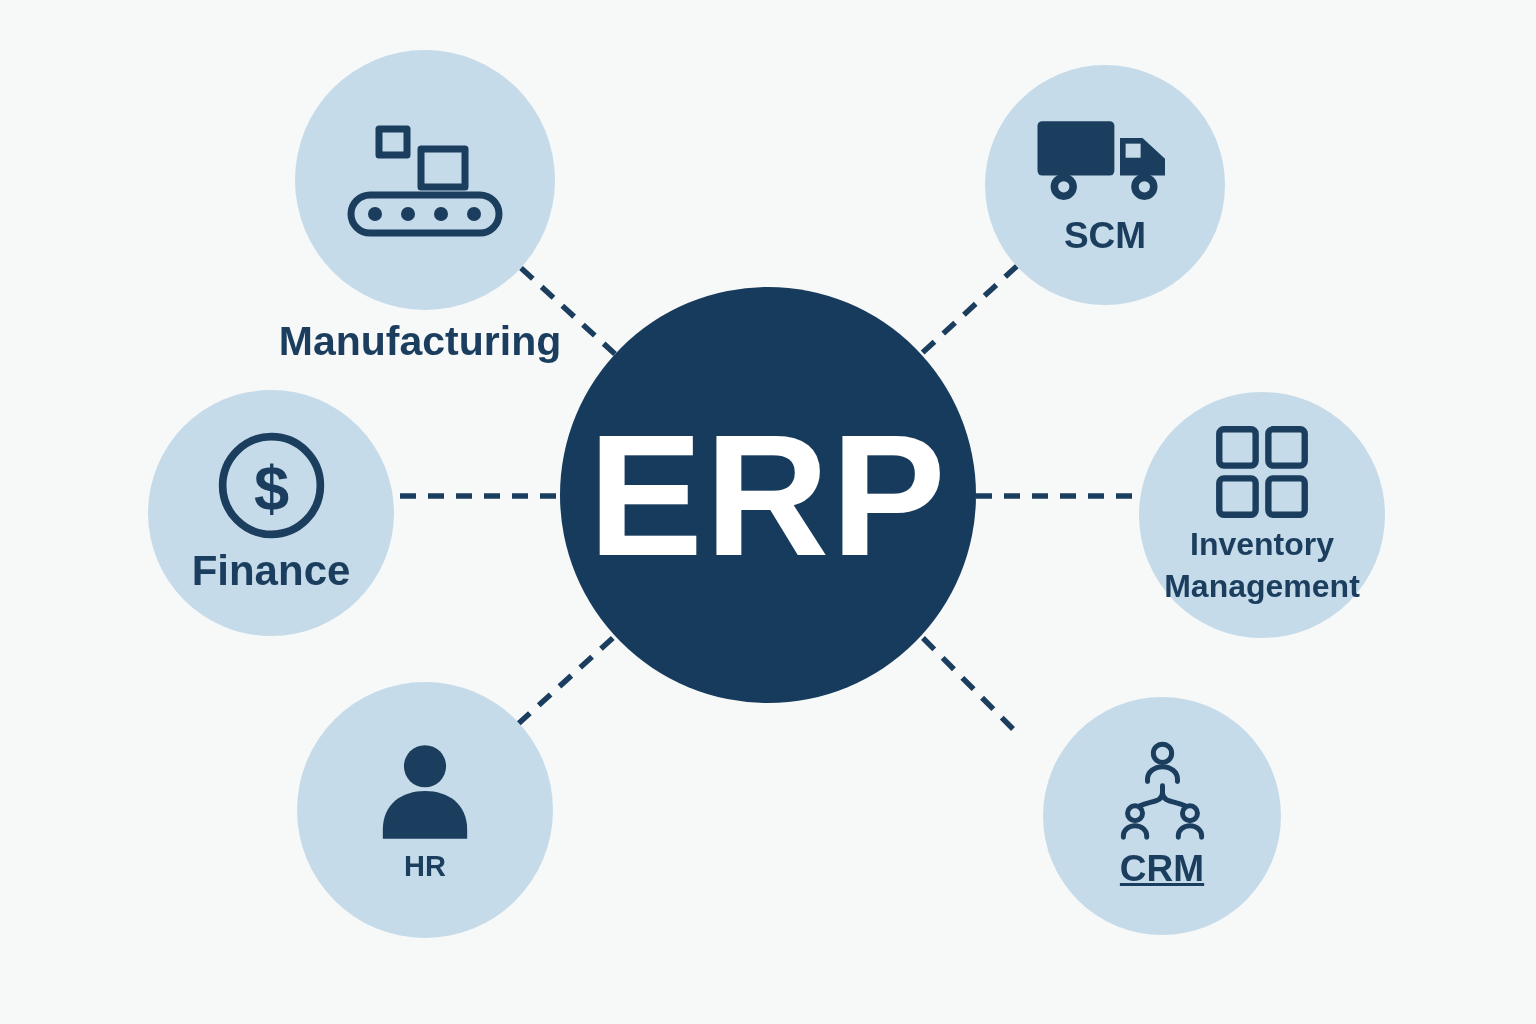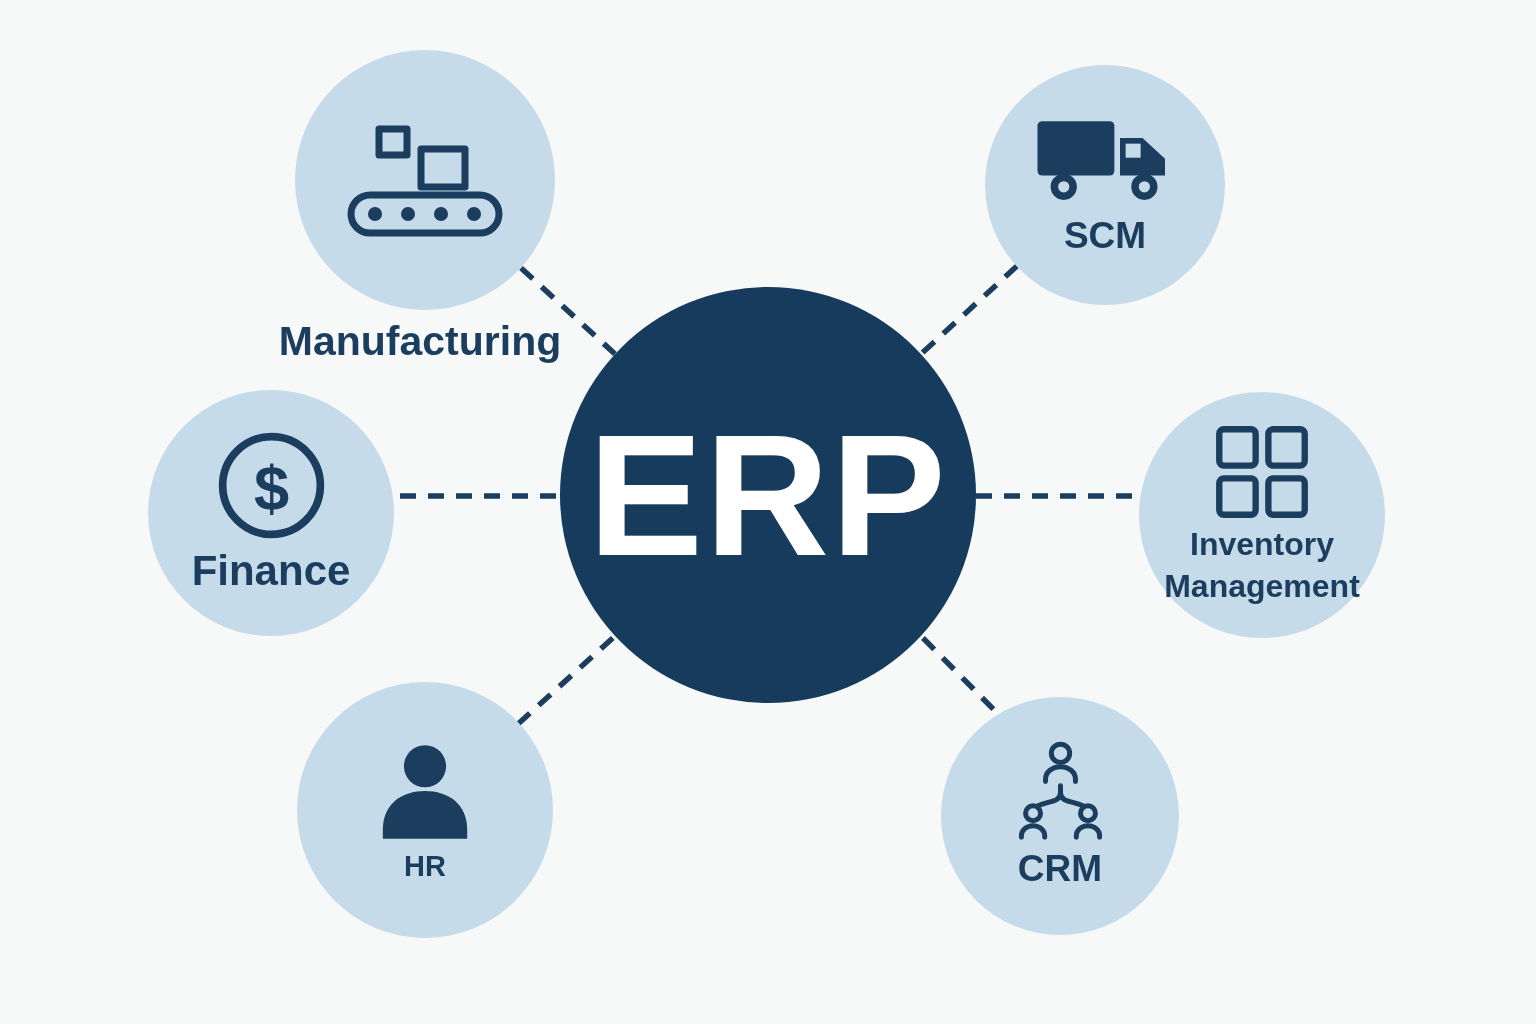--- a/index.html
+++ b/index.html
@@ -59,21 +59,21 @@
     font-weight: bold;
     text-align: center;
     line-height: 1.25;
   }
   
   .node-manufacturing { left: 295px; top: 50px;  width: 260px; height: 260px; }
   .node-scm           { left: 985px; top: 65px;  width: 240px; height: 240px; }
   .node-finance       { left: 148px; top: 390px; width: 246px; height: 246px; }
   .node-inventory     { left: 1139px; top: 392px; width: 246px; height: 246px; }
   .node-hr            { left: 297px; top: 682px; width: 256px; height: 256px; }
-  .node-crm           { left: 941px; top: 697px; width: 238px; height: 238px; }
+  .node-crm           { left: 1043px; top: 697px; width: 238px; height: 238px; text-decoration: underline; }
   
   .label-manufacturing {
     position: absolute;
     left: 225px; top: 318px; width: 390px;
     text-align: center;
     font-size: 41px;
     font-weight: bold;
     color: var(--accent, #1b3d5e);
     z-index: 2;
   }

